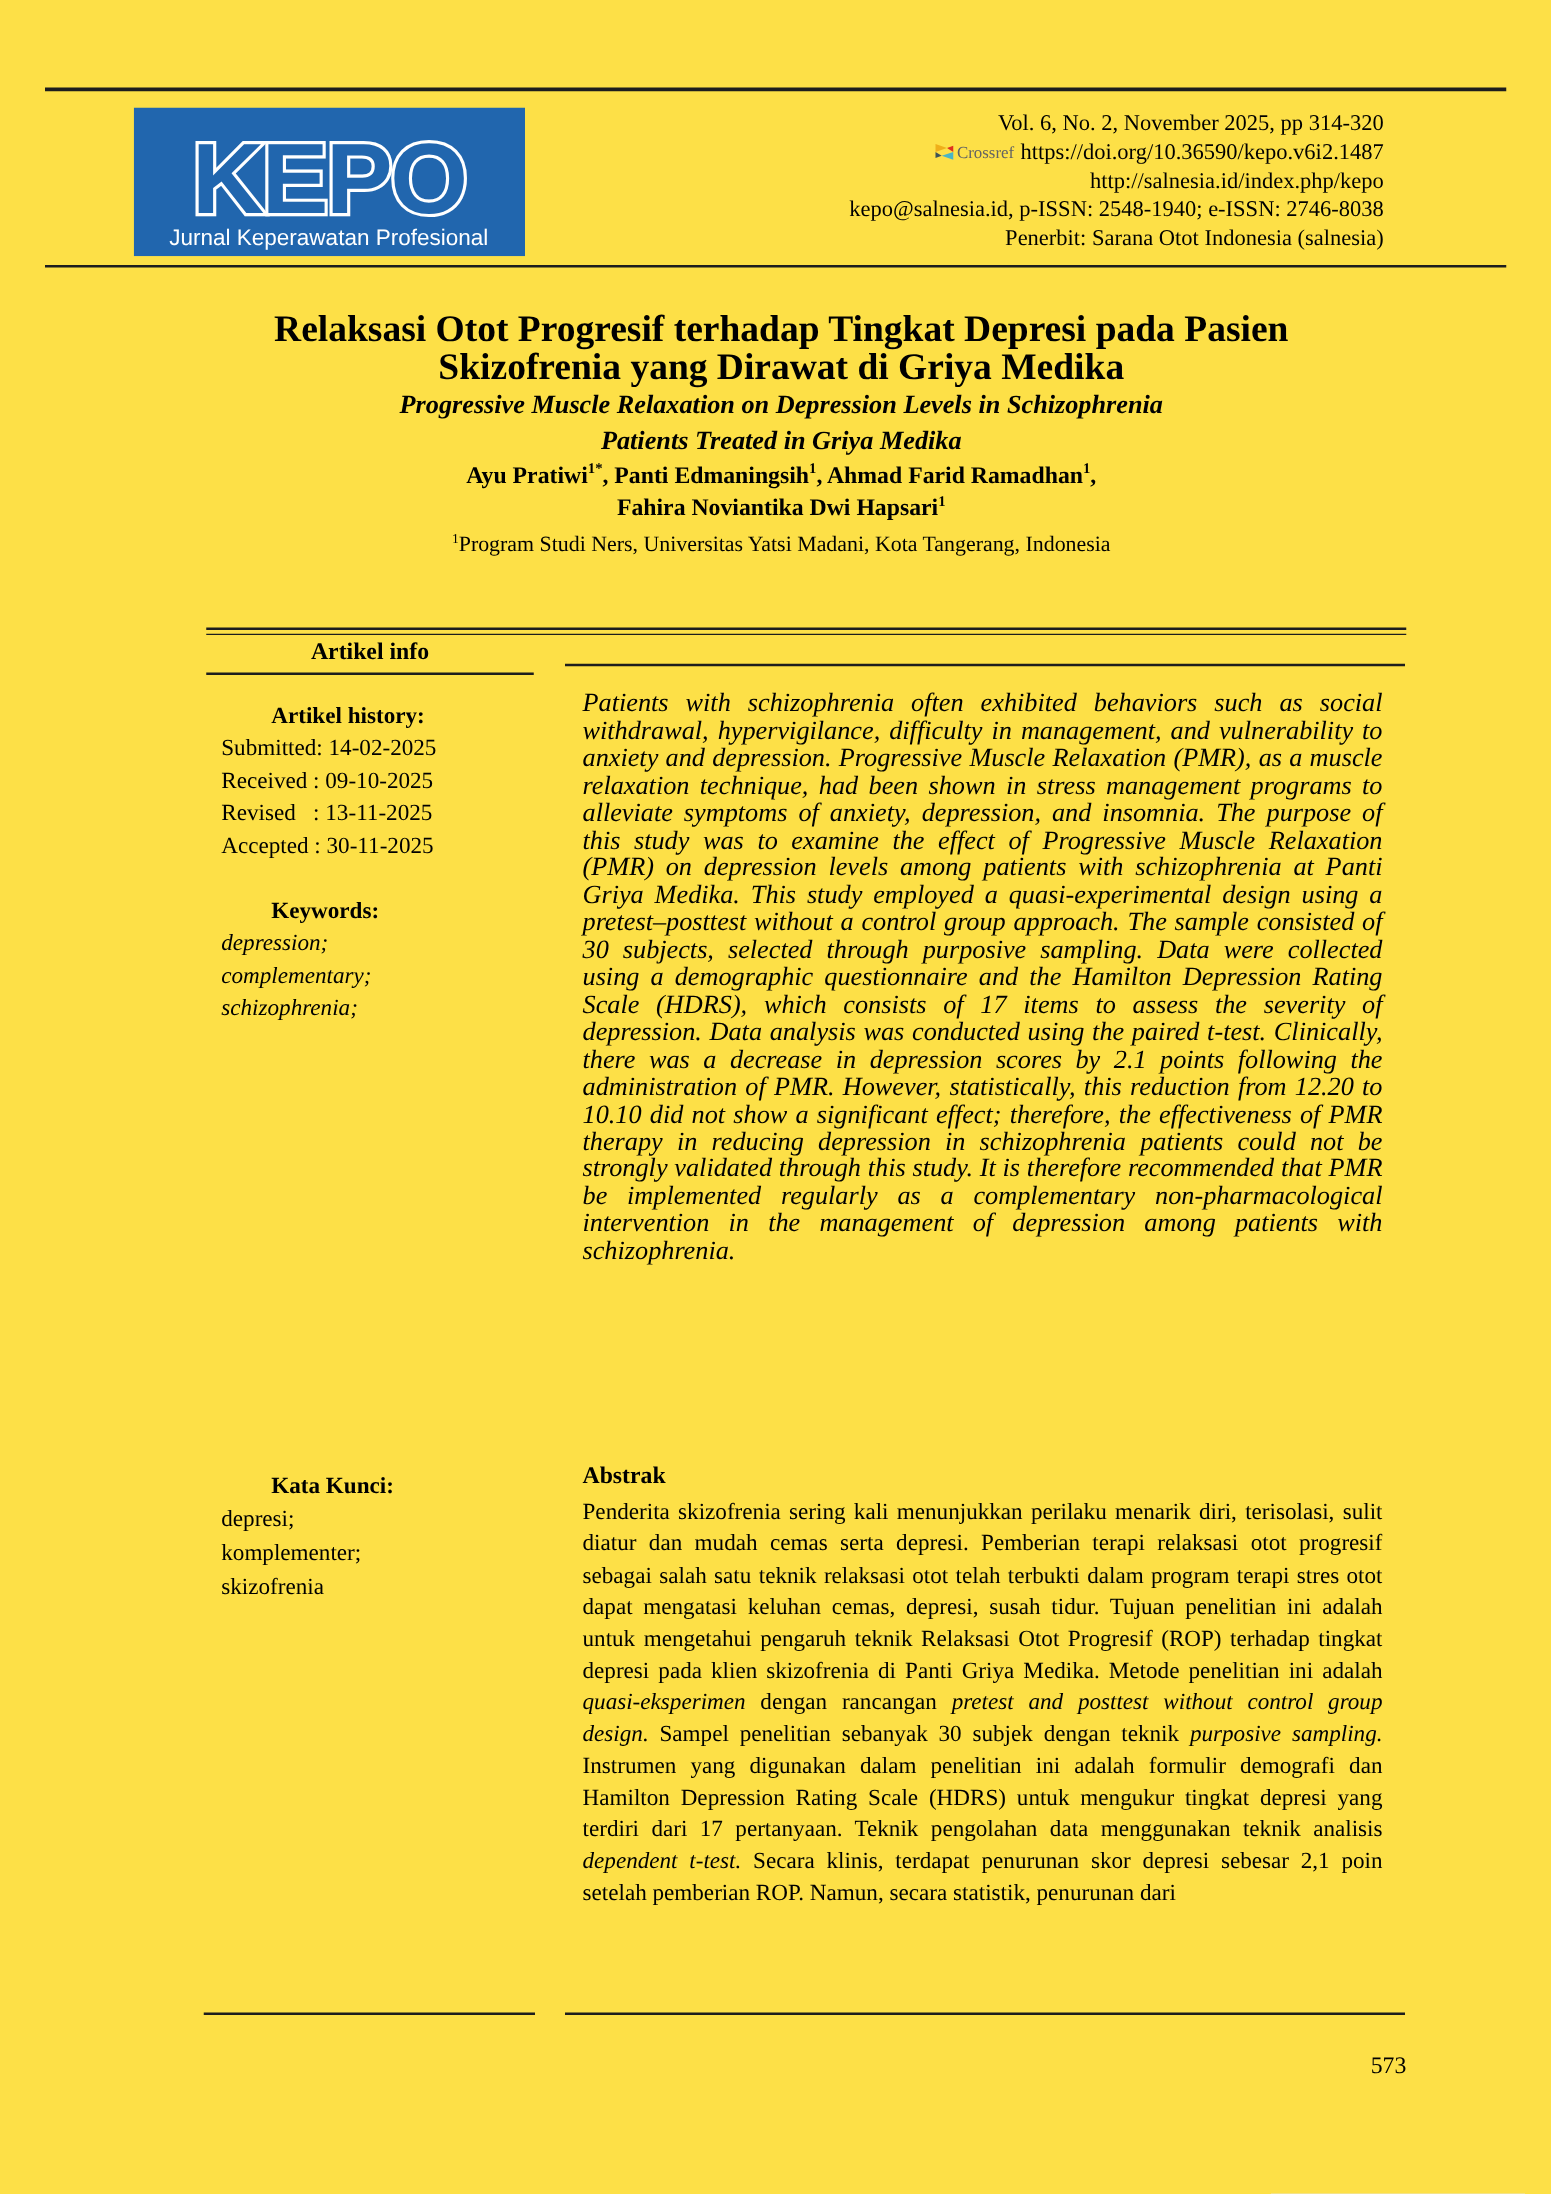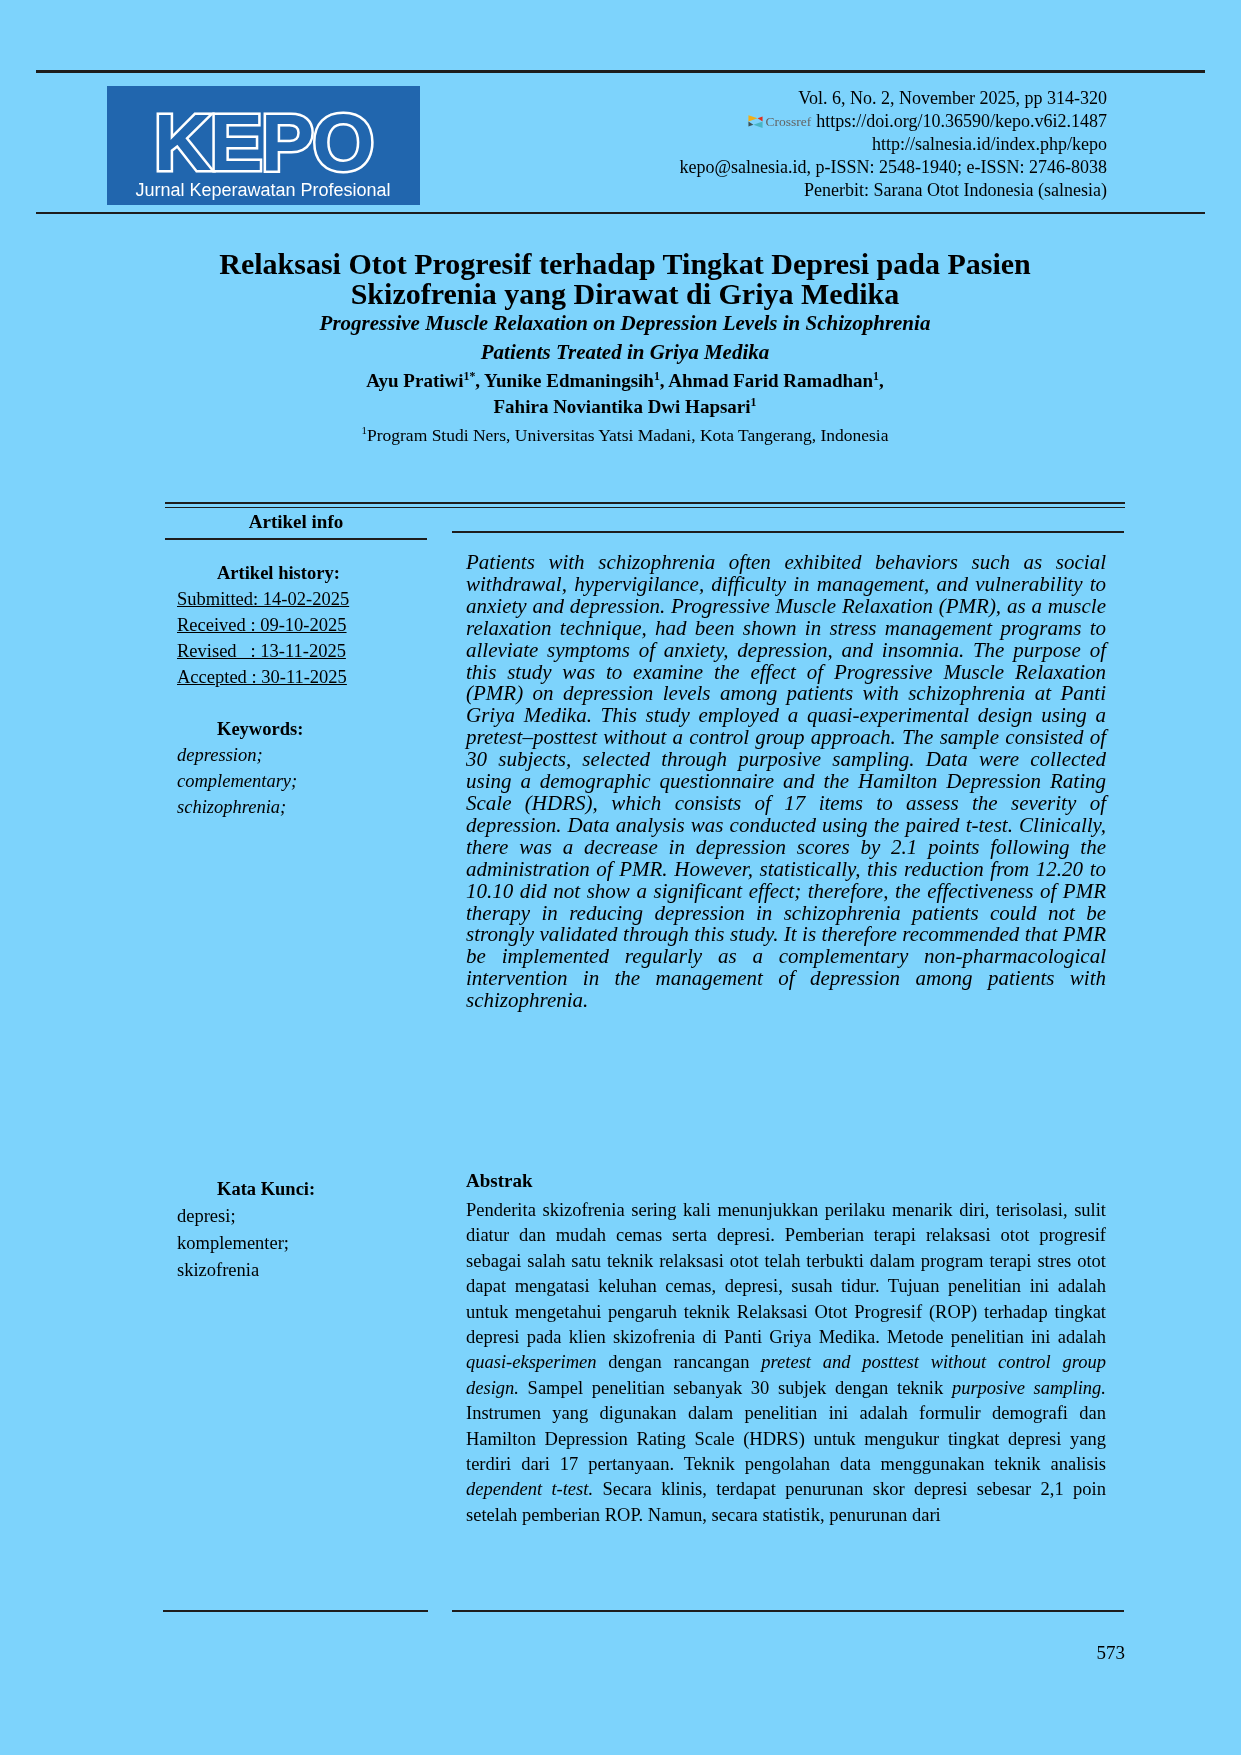--- a/index.html
+++ b/index.html
@@ -1,18 +1,18 @@
 <!DOCTYPE html>
 <html><head>
 <meta charset="utf-8">
 <style>
   html,body { margin:0; padding:0; background:#e8e8e8; }
   .page {
     position:relative; width:1241px; height:1755px; margin:0 auto;
-    background:#7dd3fc; color:#000;
+    background:#fde047; color:#000;
     font-family:"Liberation Serif", serif;
     overflow:hidden;
   }
   .rule { position:absolute; background:#1d1d1d; }
   .rule-top { left:36px; top:70px; width:1169px; height:3px; }
   .rule-header { left:36px; top:212px; width:1169px; height:2px; }
 
   
   .logo { position:absolute; left:107px; top:86px; width:313px; height:119px; }
   .kepo-text {
@@ -49,21 +49,21 @@
     font-weight:bold; font-size:19px; padding-bottom:5px; border-bottom:2px solid #1d1d1d;
   }
   .right-rule { left:452px; top:531px; width:672px; height:2px; }
 
   
   .leftcol { position:absolute; left:177px; width:262px; font-size:18.5px; line-height:26px; }
   .leftcol-top { top:560px; }
   .leftcol-kata { top:1176px; line-height:27px; }
   .lc-label { font-weight:bold;margin-left:40px; }
   .lc-gap { height:26px; }
-  .pre { white-space:pre;text-decoration:underline; }
+  .pre { white-space:pre; }
   .it { font-style:italic; }
 
   
   .abstract-block { position:absolute; left:466px; width:640px; top:537px; }
   .abstrak-block  { position:absolute; left:466px; width:640px; top:1168px; }
   .abs-heading { font-weight:bold; font-size:19px; line-height:25px; }
   .abs-heading.en { font-style:italic; }
   .abs-body-en {
     margin:15px 0 0; font-style:italic; font-size:21px; line-height:21.9px; text-align:justify;
   }
@@ -114,21 +114,21 @@
 
   <div class="titleblock">
     <div class="title-id">
       <div>Relaksasi Otot Progresif terhadap Tingkat Depresi pada Pasien</div>
       <div>Skizofrenia yang Dirawat di Griya Medika</div>
     </div>
     <div class="title-en">
       <div>Progressive Muscle Relaxation on Depression Levels in Schizophrenia</div>
       <div>Patients Treated in Griya Medika</div>
     </div>
-    <div class="authors"><span>Ayu Pratiwi</span><sup>1*</sup><span>, </span><span>Yunike Edmaningsih</span><sup>1</sup><span>, </span><span>Ahmad Farid Ramadhan</span><sup>1</sup><span>,</span></div>
+    <div class="authors"><span>Ayu Pratiwi</span><sup>1*</sup><span>, </span><span>Panti Edmaningsih</span><sup>1</sup><span>, </span><span>Ahmad Farid Ramadhan</span><sup>1</sup><span>,</span></div>
     <div class="authors" style="margin-top:0;"><span>Fahira Noviantika Dwi Hapsari</span><sup>1</sup></div>
     <div class="affil"><sup>1</sup><span>Program Studi Ners, Universitas Yatsi Madani, Kota Tangerang, Indonesia</span></div>
   </div>
 
   <div class="double-rule"></div>
   <div class="info-heading">Artikel info</div>
   <div class="rule right-rule"></div>
 
   <div class="leftcol leftcol-top">
     <div class="lc-label">Artikel history:</div>

